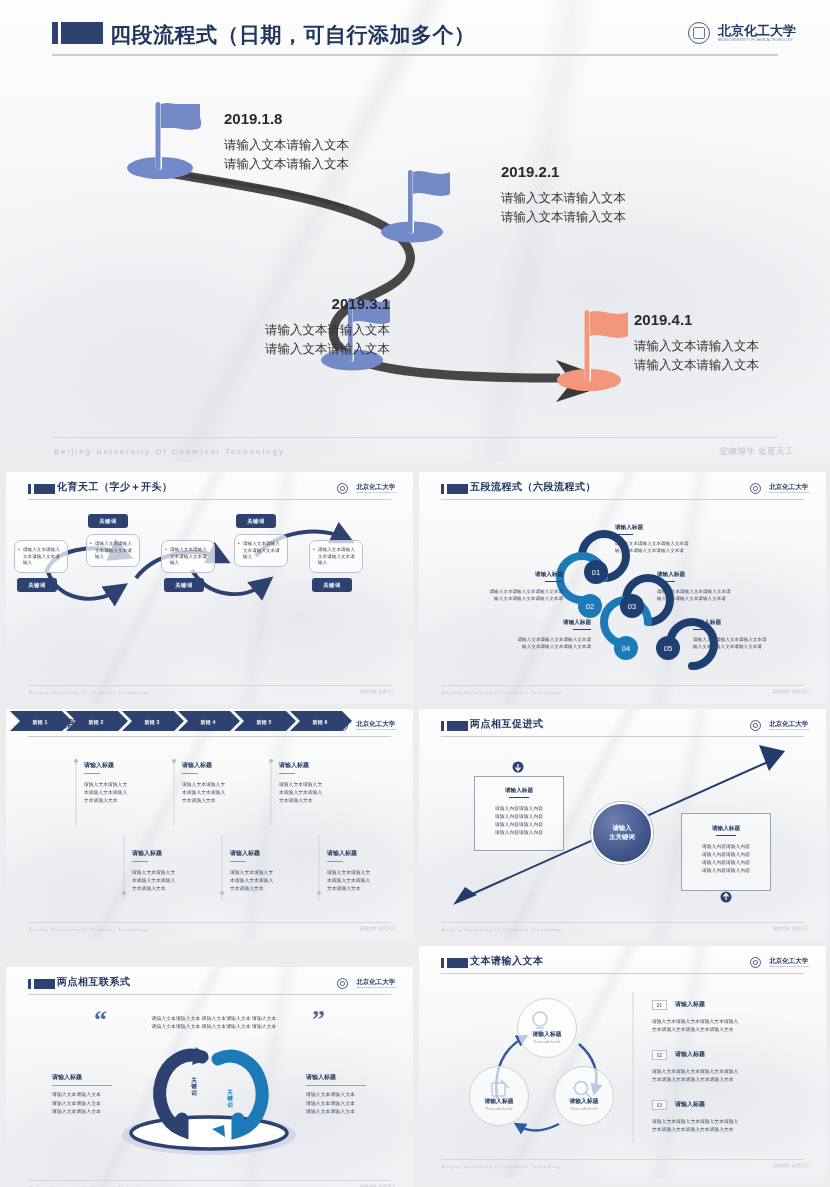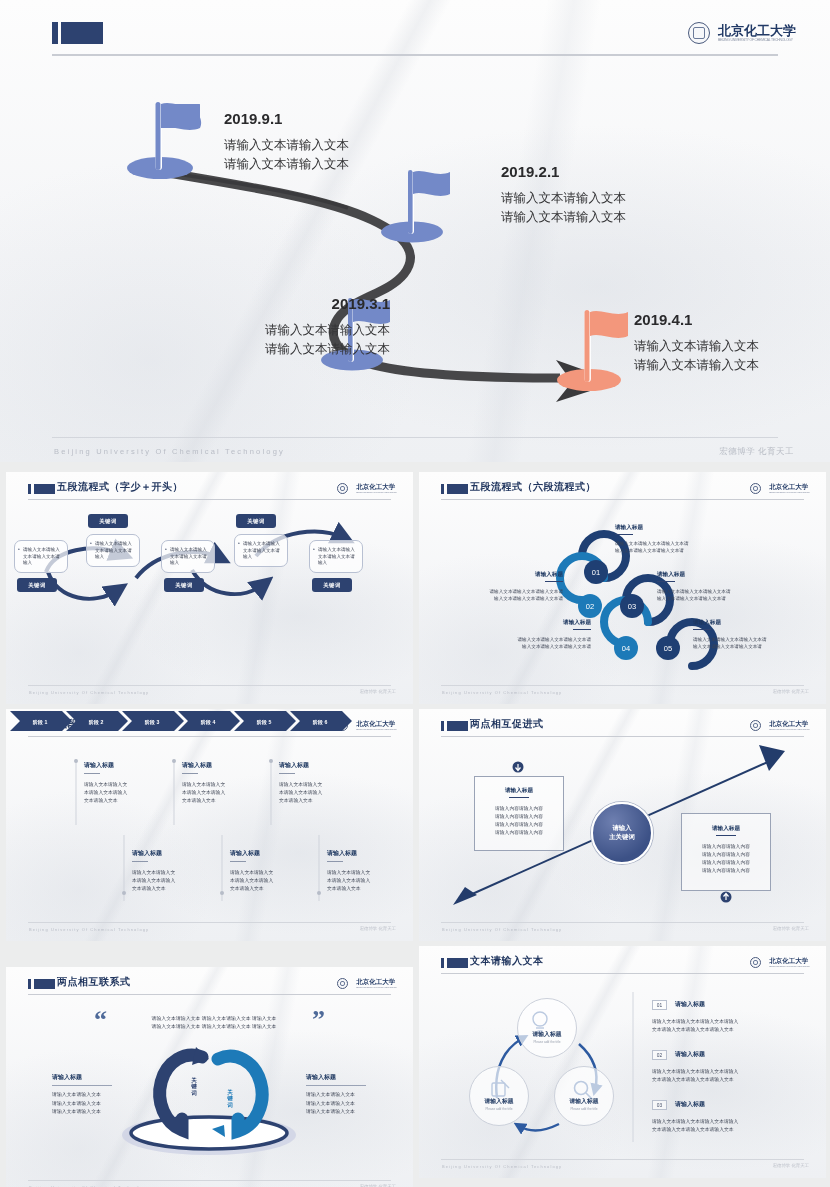--- a/index.html
+++ b/index.html
@@ -193,20 +193,21 @@
 </head>
 <body>
 
 <div class="page">
 
   <div class="slide" id="main-slide">
     <div class="hdr-mark">
       <span class="bar-thin"></span>
       <span class="bar-thick"></span>
     </div>
+    <div class="hdr-title">四段流程式（日期，可自行添加多个）</div>
     <div class="hdr-rule"></div>
 
     <div class="logo">
       <span class="logo-seal"></span>
       <span class="logo-txt">
         <span class="logo-cn">北京化工大学</span>
         <span class="logo-en">BEIJING UNIVERSITY OF CHEMICAL TECHNOLOGY</span>
       </span>
     </div>
 
@@ -243,21 +244,21 @@
 
       <g>
         <ellipse cx="589" cy="320" rx="32" ry="11" fill="#f3977c"></ellipse>
         <rect x="584.5" y="250" width="6.4" height="72" rx="3.2" fill="#fff"></rect>
         <rect x="584.5" y="250" width="5" height="72" rx="2.5" fill="#f3977c"></rect>
         <path d="M590,252 C601,248 615,258 628,252 L628,276 C615,282 601,272 590,276 Z" fill="#f3977c"></path>
       </g>
     </svg>
 
     <div class="tl-block" style="left:224px; top:110px; width:230px;">
-      <div class="tl-date">2019.9.1</div>
+      <div class="tl-date">2019.1.8</div>
       <div class="tl-body">请输入文本请输入文本
 请输入文本请输入文本</div>
     </div>
     <div class="tl-block" style="left:474px; top:163px; width:230px;margin-left:27px;">
       <div class="tl-date">2019.2.1</div>
       <div class="tl-body">请输入文本请输入文本
 请输入文本请输入文本</div>
     </div>
     <div class="tl-block" style="left:160px; top:295px; width:230px; text-align:right;">
       <div class="tl-date">2019.3.1</div>
@@ -273,21 +274,21 @@
     <div class="ftr-rule"></div>
     <div class="ftr-left">Beijing University Of Chemical Technology</div>
     <div class="ftr-right">宏德博学 化育天工</div>
   </div>
 
   <div class="slide thumb" id="s1">
     <div class="hdr-mark">
       <span class="bar-thin"></span>
       <span class="bar-thick"></span>
     </div>
-    <div class="hdr-title" style="width:150px;">五段流程式（字少＋开头）</div>
+    <div class="hdr-title" style="width:150px;">化育天工（字少＋开头）</div>
     <div class="hdr-rule"></div>
     <div class="logo">
       <span class="logo-seal"></span>
       <span class="logo-txt">
         <span class="logo-cn">北京化工大学</span>
         <span class="logo-en">BEIJING UNIVERSITY OF CHEMICAL TECHNOLOGY</span>
       </span>
     </div>
 
     <svg class="svg-full" viewBox="0 0 407 232">

